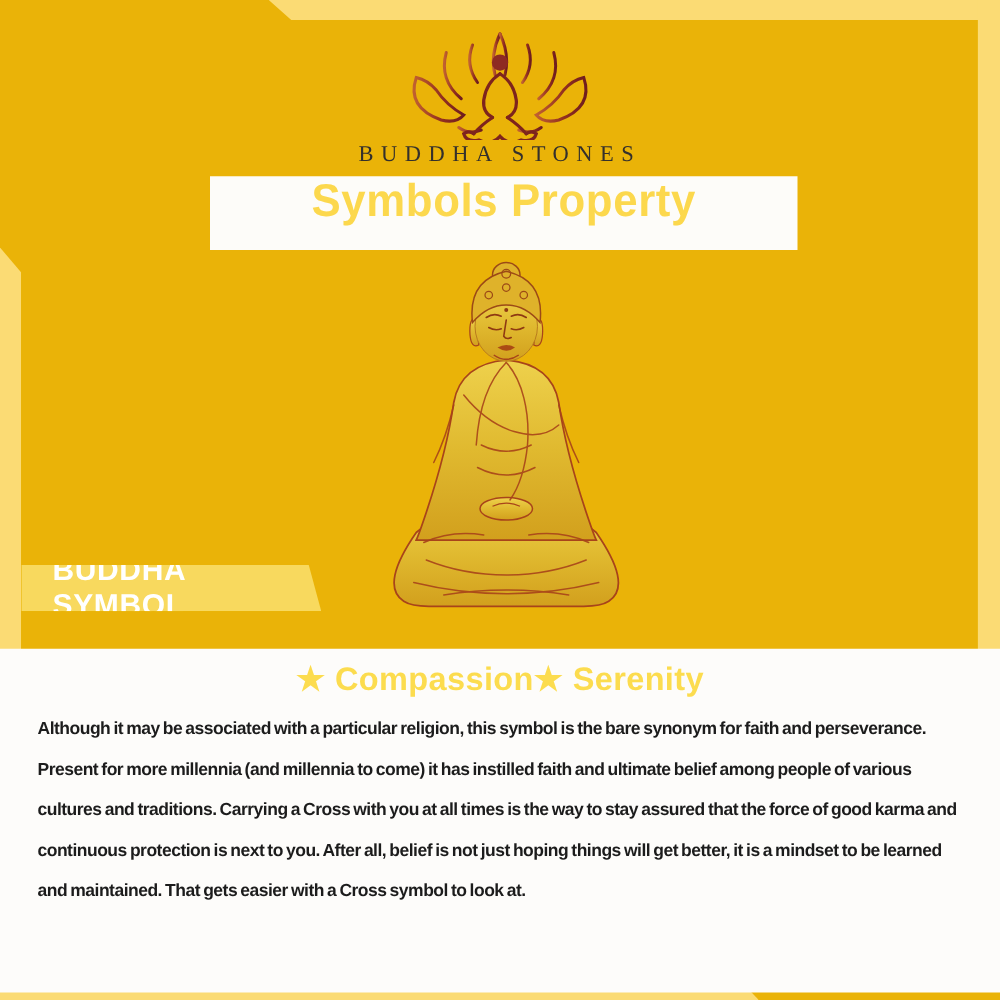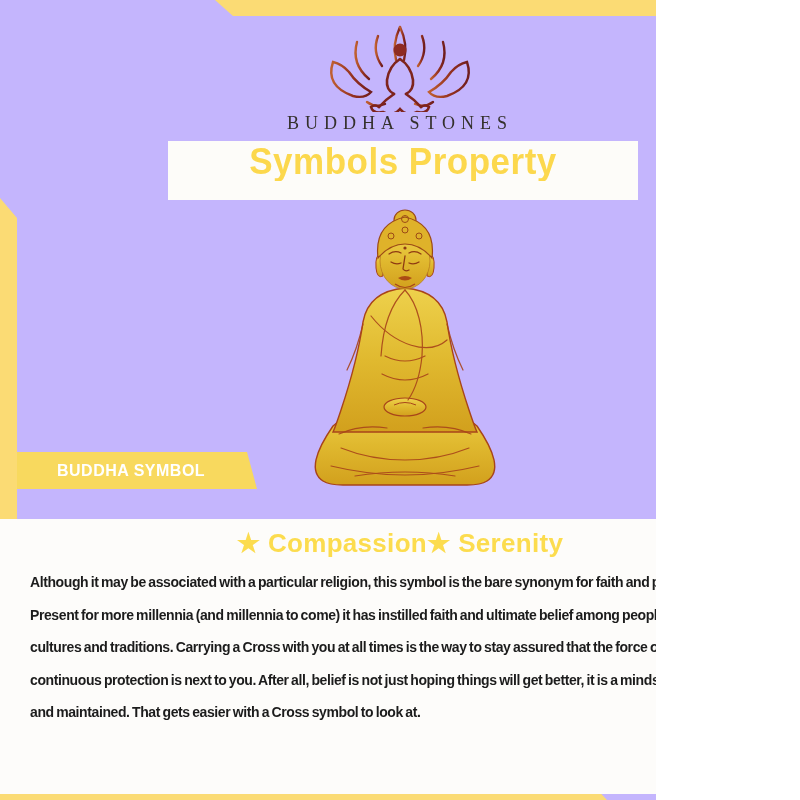--- a/index.html
+++ b/index.html
@@ -1,19 +1,19 @@
 <!DOCTYPE html>
 <html><head>
 <meta charset="utf-8">
 <style>
   html,body{margin:0;padding:0;}
   body{font-family:"Liberation Sans",sans-serif;}
   .canvas{
-    position:relative;width:656px;height:800px;overflow:hidden;
-    background:#c4b5fd;
+    position:relative;width:800px;height:800px;overflow:hidden;
+    background:#eab308;
   }
   
   .accent{position:absolute;background:#fbdb74;}
   .accent-top{left:215px;top:0;width:585px;height:16px;
     clip-path:polygon(0 0,100% 0,100% 100%,18px 100%);}
   .accent-right{left:782px;top:0;width:18px;height:585px;
     clip-path:polygon(0 0,100% 0,100% 100%,0 547px);}
   .accent-chevron{left:782px;top:640px;width:18px;height:72px;
     clip-path:polygon(0 16px,100% 0,100% 56px,0 72px);}
   .accent-left{left:0;top:198px;width:17px;height:602px;
@@ -38,21 +38,21 @@
   }
   
   .statue{position:absolute;left:299px;top:204px;}
   
   .ribbon{
     position:absolute;left:17px;top:452px;width:240px;height:37px;
     background:#f8d95e;clip-path:polygon(0 0,230px 0,100% 100%,0 100%);
     display:flex;align-items:center;
   }
   .ribbon-label{
-    padding-left:40px;color:#ffffff;font-size:16px;font-weight:600;
+    padding-left:25px;color:#ffffff;font-size:24px;font-weight:600;
     letter-spacing:0.5px;
   }
   
   .content-panel{
     position:absolute;left:0;top:519px;width:800px;height:275px;
     background:#fdfcfa;
   }
   .section-heading{
     position:absolute;left:0;top:9px;width:800px;text-align:center;
     font-size:26px;font-weight:800;color:#fcdc4e;letter-spacing:0.3px;

